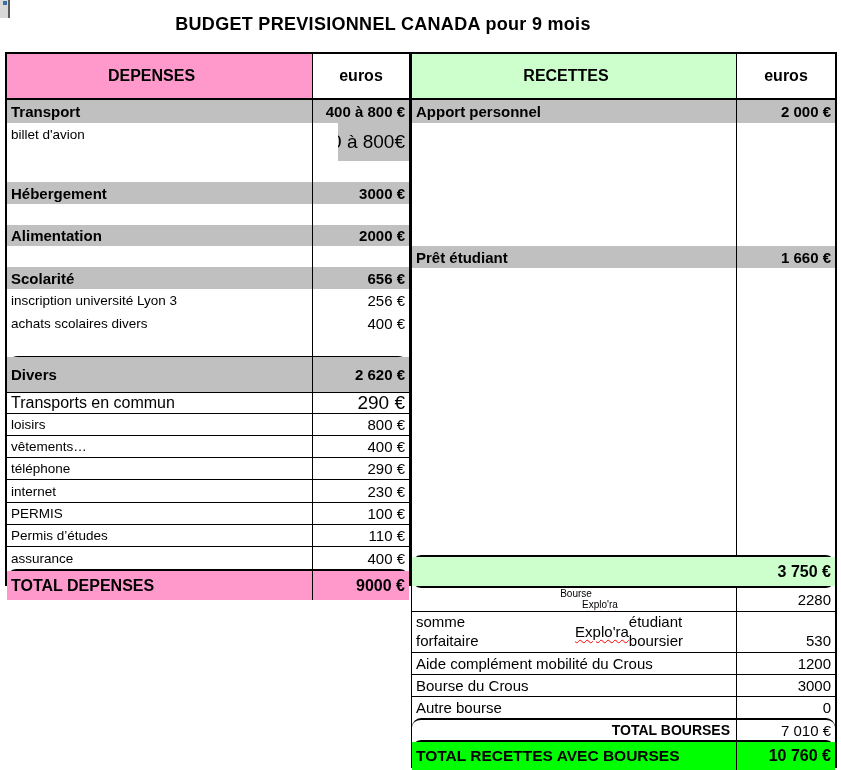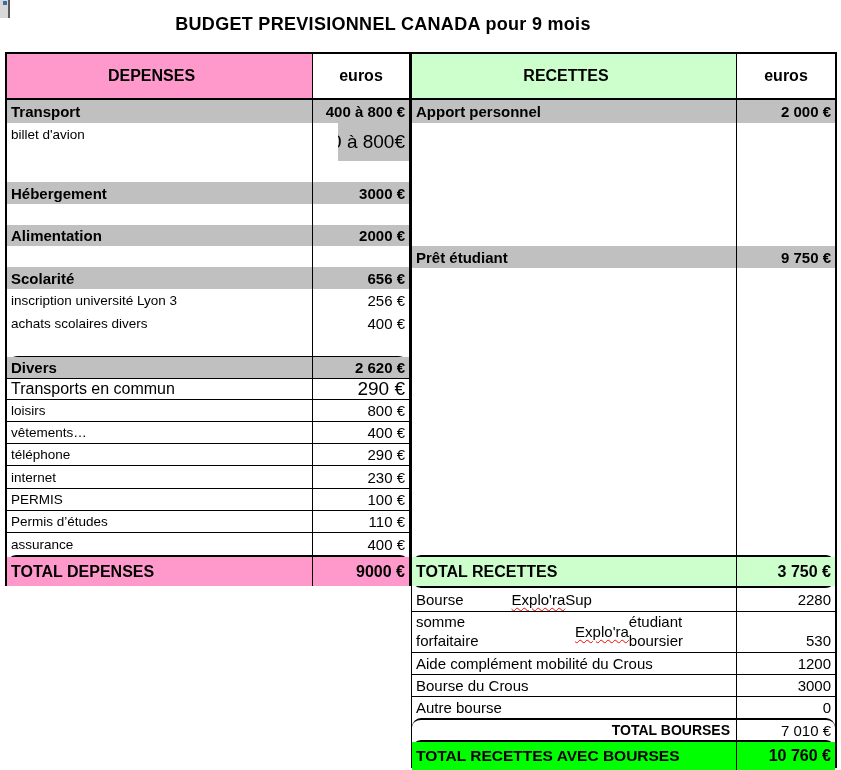--- a/index.html
+++ b/index.html
@@ -130,21 +130,21 @@
     <div class="row detail" style="height:23px">
       <div class="cell lbl">achats scolaires divers</div>
       <div class="cell val">400 €</div>
     </div>
 
     <div class="row" style="height:21px">
       <div class="cell lbl"></div>
         <div class="cell val"></div>
     </div>
 
-    <div class="row sec g bt1" style="height:22px">
+    <div class="row sec g bt1" style="height:36px">
       <div class="cell lbl">Divers</div>
       <div class="cell val">2 620 €</div>
     </div>
 
     <div class="row detail big-detail bold-val bt1" style="height:21px">
       <div class="cell lbl">Transports en commun</div>
       <div class="cell val">290 €</div>
     </div>
 
     <div class="row detail bt1" style="height:22px">
@@ -200,35 +200,34 @@
       <div class="cell val">2 000 €</div>
     </div>
 
     <div class="row" style="height:123px">
       <div class="cell lbl"></div>
         <div class="cell val"></div>
     </div>
 
     <div class="row sec g" style="height:22px">
       <div class="cell lbl">Prêt étudiant</div>
-      <div class="cell val">9 750 €</div>
+      <div class="cell val">1 660 €</div>
     </div>
 
     <div class="row" style="height:287px">
       <div class="cell lbl"></div>
         <div class="cell val"></div>
     </div>
 
     <div class="row total bt2 bb2" style="height:33px">
-      <div class="cell lbl c-green">TOTAL RECETTES</div>
       <div class="cell val c-green">3 750 €</div>
     </div>
 
     <div class="row detail" style="height:23px;font-size:15px;">
-      <div class="cell lbl" style="font-size:15px;">
+      <div class="cell lbl" style="font-size:10px;flex-direction:column;">
           <span>Bourse </span>
           <span class="misspell">Explo'ra</span>
           <span> Sup</span>
         </div>
       <div class="cell val">2280</div>
     </div>
 
     <div class="row detail wrap bt1" style="height:41px;font-size:15px;">
       <div class="cell lbl" style="font-size:15px;">
           <span>somme forfaitaire </span>

